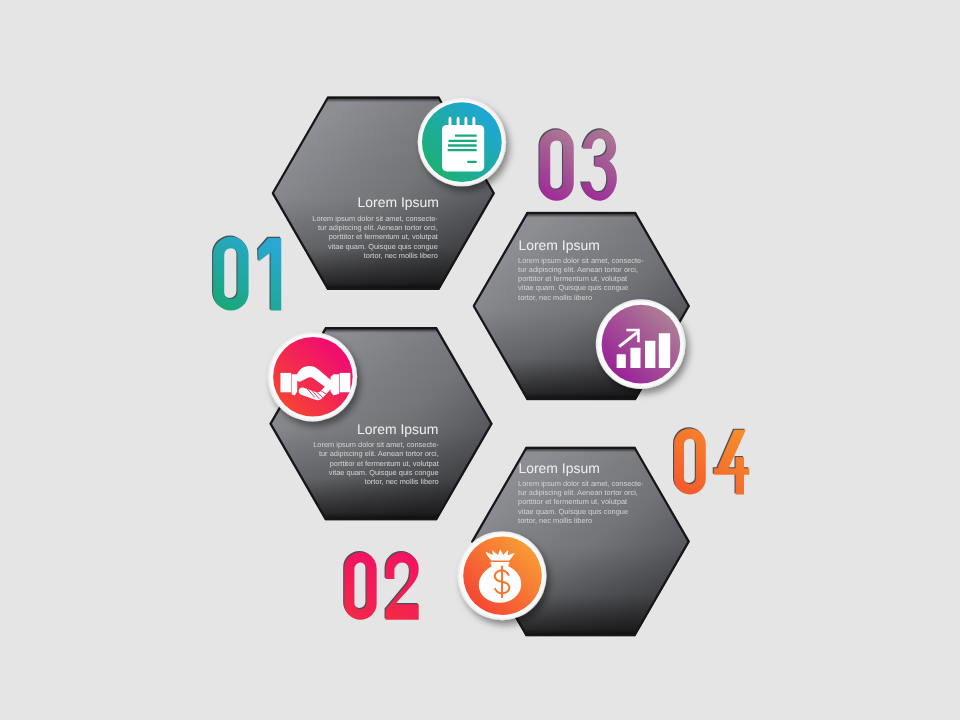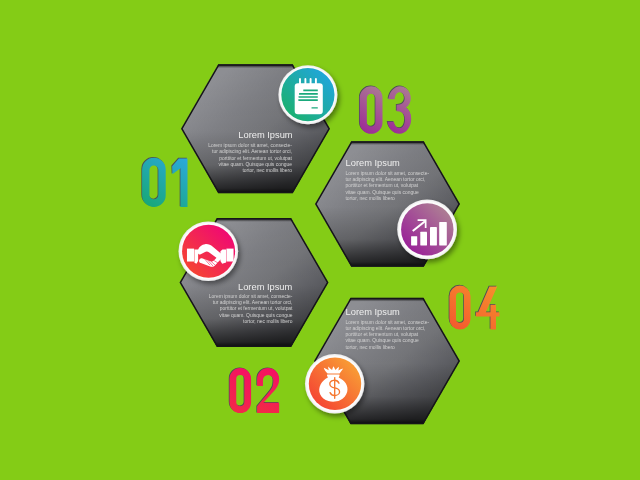--- a/index.html
+++ b/index.html
@@ -1,19 +1,19 @@
 <!DOCTYPE html>
 <html><head>
 <meta charset="utf-8">
 <title>Hexagon Step Infographic</title>
 <style>
   html,body{margin:0;padding:0;}
   body{width:640px;height:480px;background:#ffffff;overflow:hidden;
        font-family:"Liberation Sans",sans-serif;}
-  #stage{position:relative;width:640px;height:480px;background:#84cc16;}
+  #stage{position:relative;width:640px;height:480px;background:#e5e5e5;}
   svg#art{position:absolute;left:0;top:0;display:block;}
   #art text{font-family:"Liberation Sans",sans-serif;}
   .ttl{font-size:9.3px;fill:#efefef;}
   .bdy{font-size:4.95px;fill:#d2d2d2;}
 </style>
 </head>
 <body>
 
 <div id="stage">
 <svg id="art" width="640" height="480" viewBox="0 0 640 480">

